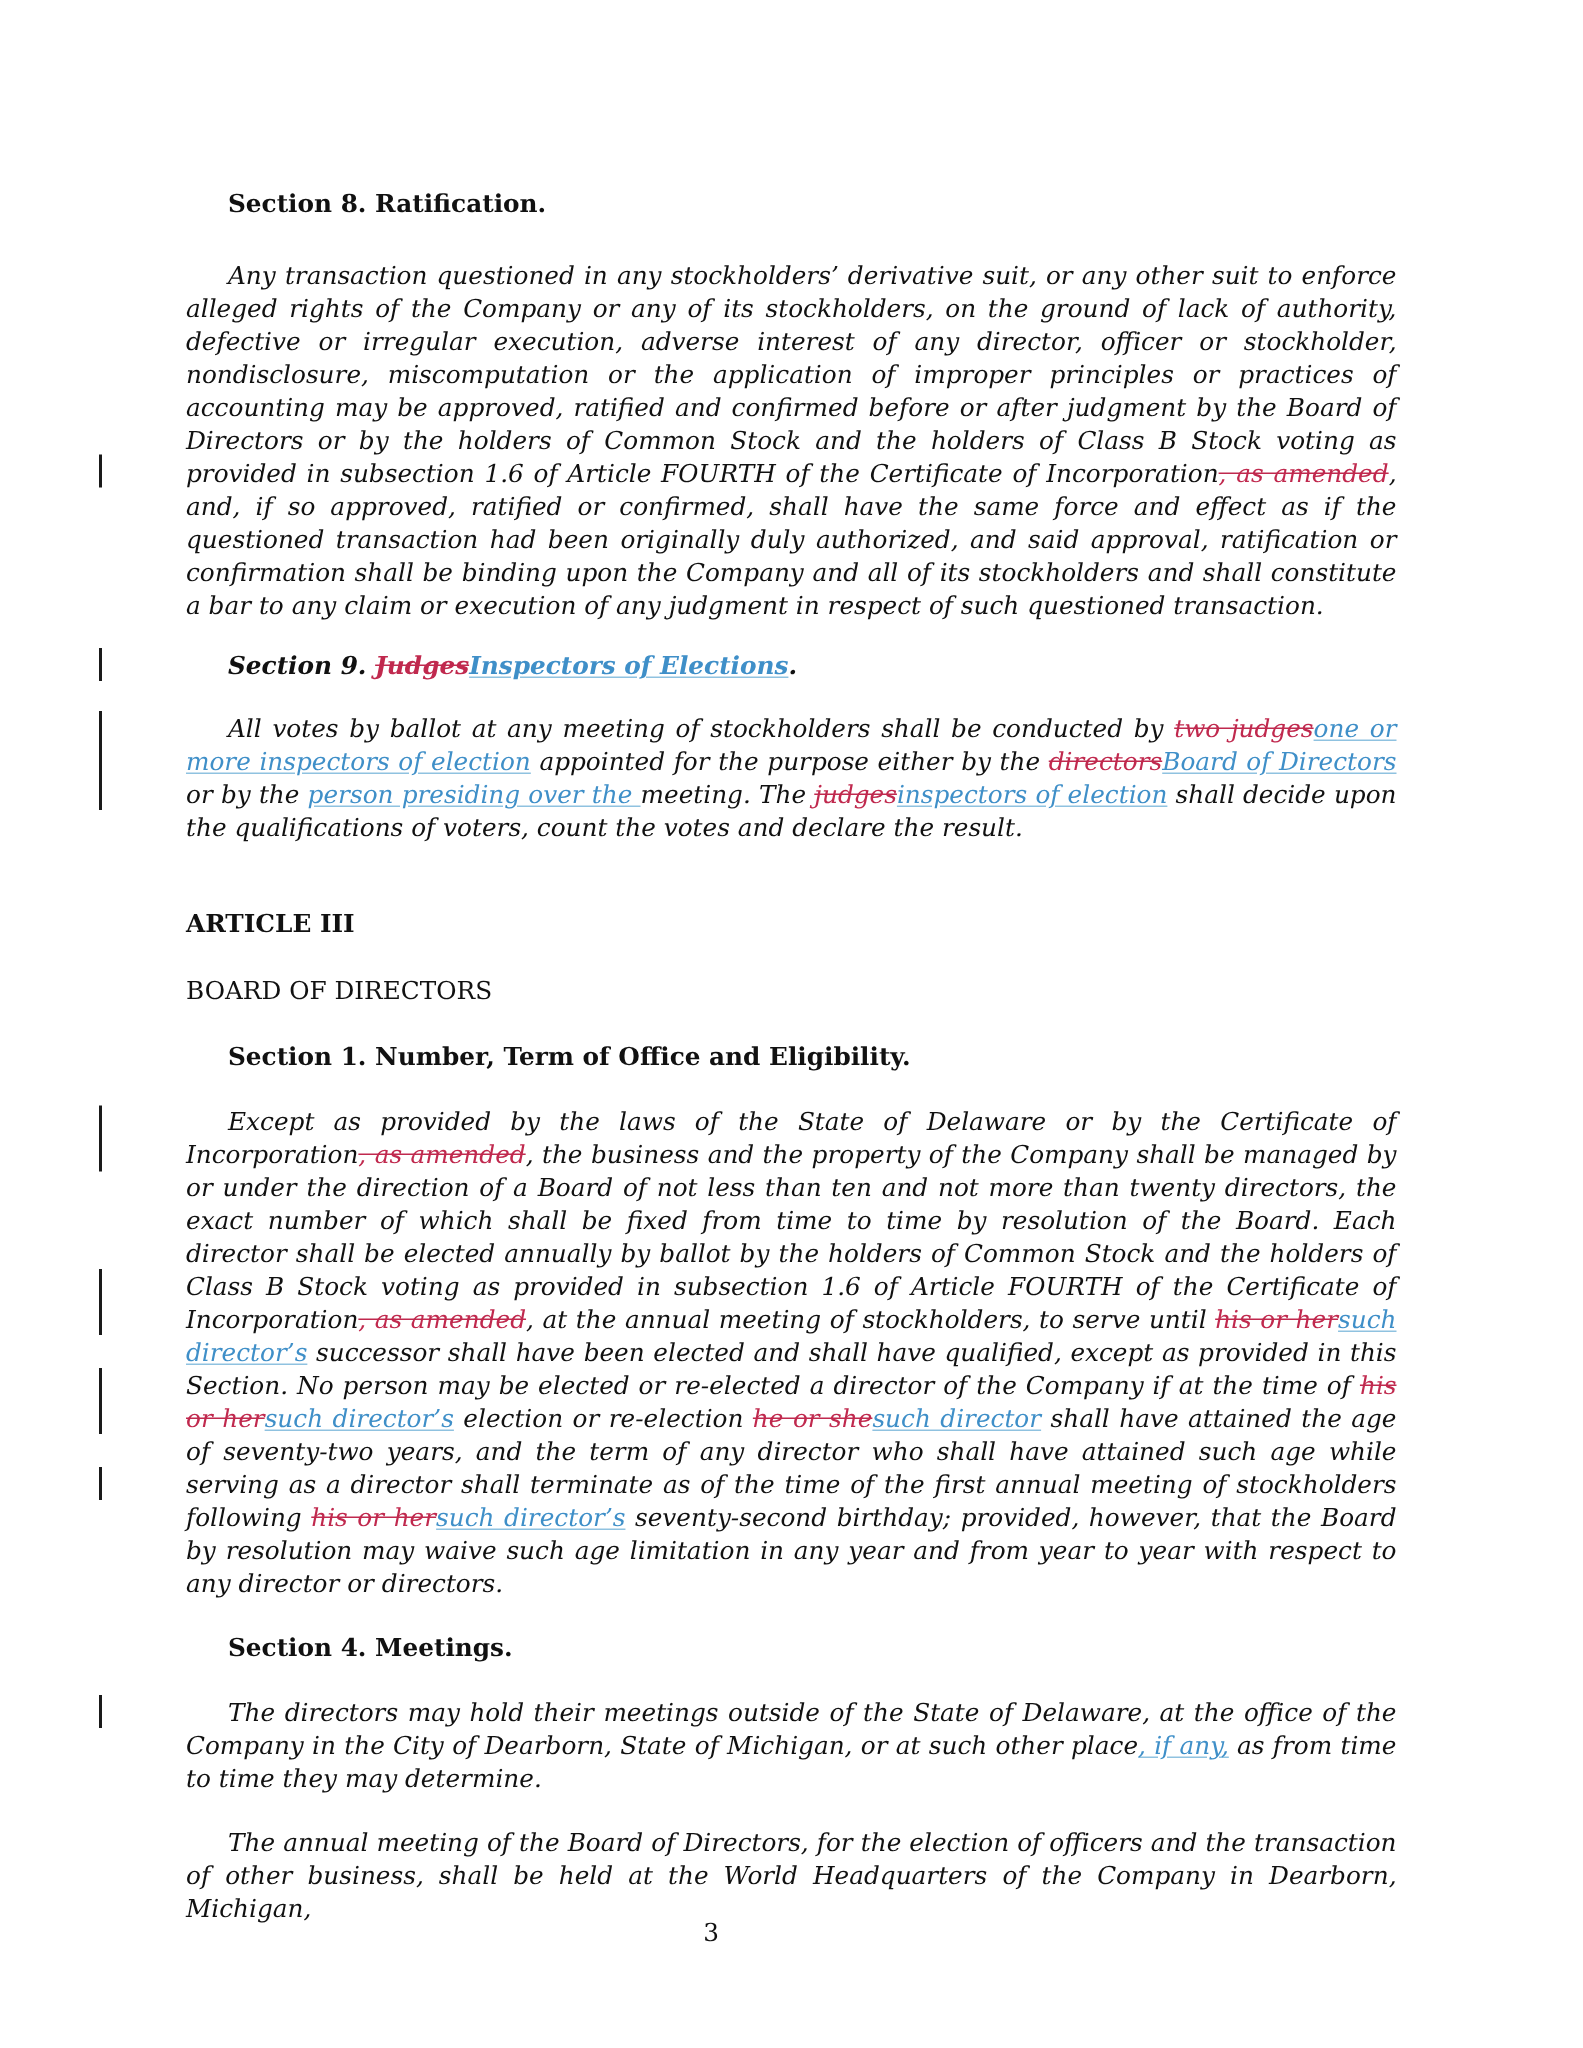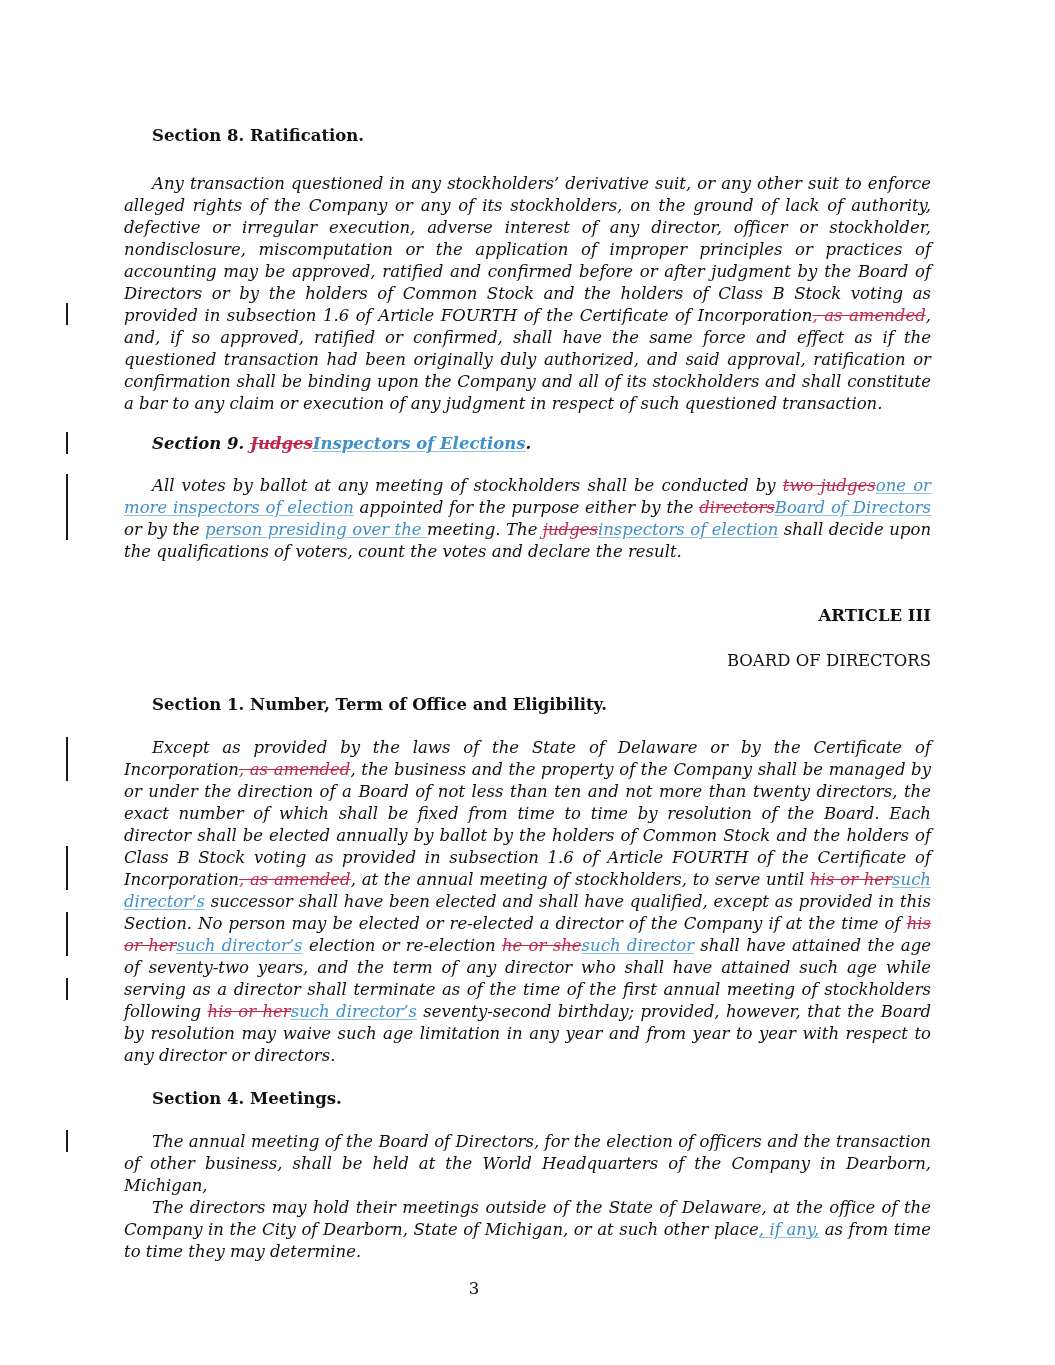--- a/index.html
+++ b/index.html
@@ -8,21 +8,21 @@
     width:948px;height:1365px;
     background:#ffffff;
     font-family:"DejaVu Serif","Liberation Serif",serif;
     color:var(--txt,#111111);
     overflow:hidden;
   }
   .content{position:absolute;left:124px;top:125px;width:807px;}
   .content p{margin:0;font-size:16.5px;line-height:22px;}
   .para{text-align:justify;text-indent:28px;font-style:italic;}
   .heading{font-weight:bold;text-indent:28px;}
-  .center{text-align:right;text-indent:0;}
+  .center{text-align:left;text-indent:0;}
   .bold{font-weight:bold;}
   .mb18{margin-bottom:18px !important;}
   .mb20{margin-bottom:20px !important;font-style:italic;}
   .mb21{margin-bottom:21px !important;}
   .mb22{margin-bottom:22px !important;}
   .mb23{margin-bottom:23px !important;}
   .mb26{margin-bottom:26px !important;}
   .mb42{margin-bottom:42px !important;}
   .run-plain{}
   .run-bold{font-weight:bold;}
@@ -75,18 +75,18 @@
   <div class="content">
     <p class="heading mb26"><span class="run run-bold">Section 8. Ratification.</span></p>
     <p class="para mb18"><span class="run run-plain">Any transaction questioned in any stockholders’ derivative suit, or any other suit to enforce alleged rights of the Company or any of its stockholders, on the ground of lack of authority, defective or irregular execution, adverse interest of any director, officer or stockholder, nondisclosure, miscomputation or the application of improper principles or practices of accounting may be approved, ratified and confirmed before or after judgment by the Board of Directors or by the holders of Common Stock and the holders of Class B Stock voting as provided in subsection 1.6 of Article FOURTH of the Certificate of Incorporation</span><span class="run run-del">, as amended</span><span class="run run-plain">, and, if so approved, ratified or confirmed, shall have the same force and effect as if the questioned transaction had been originally duly authorized, and said approval, ratification or confirmation shall be binding upon the Company and all of its stockholders and shall constitute a bar to any claim or execution of any judgment in respect of such questioned transaction.</span></p>
     <p class="heading mb20"><span class="run run-bold">Section 9. </span><span class="run run-del-bold">Judges</span><span class="run run-ins-bold">Inspectors of Elections</span><span class="run run-bold">.</span></p>
     <p class="para mb42"><span class="run run-plain">All votes by ballot at any meeting of stockholders shall be conducted by </span><span class="run run-del">two judges</span><span class="run run-ins">one or more inspectors of election</span><span class="run run-plain"> appointed for the purpose either by the </span><span class="run run-del">directors</span><span class="run run-ins">Board of Directors</span><span class="run run-plain"> or by the </span><span class="run run-ins">person presiding over the </span><span class="run run-plain">meeting.  The </span><span class="run run-del">judges</span><span class="run run-ins">inspectors of election</span><span class="run run-plain"> shall decide upon the qualifications of voters, count the votes and declare the result.</span></p>
     <p class="center bold mb23"><span class="run run-bold">ARTICLE III</span></p>
     <p class="center mb22"><span class="run run-plain">BOARD OF DIRECTORS</span></p>
     <p class="heading mb21"><span class="run run-bold">Section 1. Number, Term of Office and Eligibility.</span></p>
     <p class="para mb21"><span class="run run-plain">Except as provided by the laws of the State of Delaware or by the Certificate of Incorporation</span><span class="run run-del">, as amended</span><span class="run run-plain">, the business and the property of the Company shall be managed by or under the direction of a Board of not less than ten and not more than twenty directors, the exact number of which shall be fixed from time to time by resolution of the Board.  Each director shall be elected annually by ballot by the holders of Common Stock and the holders of Class B Stock voting as provided in subsection 1.6 of Article FOURTH of the Certificate of Incorporation</span><span class="run run-del">, as amended</span><span class="run run-plain">, at the annual meeting of stockholders, to serve until </span><span class="run run-del">his or her</span><span class="run run-ins">such director’s</span><span class="run run-plain"> successor shall have been elected and shall have qualified, except as provided in this Section.  No person may be elected or re-elected a director of the Company if at the time of </span><span class="run run-del">his or her</span><span class="run run-ins">such director’s</span><span class="run run-plain"> election or re-election </span><span class="run run-del">he or she</span><span class="run run-ins">such director</span><span class="run run-plain"> shall have attained the age of seventy-two years, and the term of any director who shall have attained such age while serving as a director shall terminate as of the time of the first annual meeting of stockholders following </span><span class="run run-del">his or her</span><span class="run run-ins">such director’s</span><span class="run run-plain"> seventy-second birthday; provided, however, that the Board by resolution may waive such age limitation in any year and from year to year with respect to any director or directors.</span></p>
     <p class="heading mb21"><span class="run run-bold">Section 4. Meetings.</span></p>
+    <p class="para mb21"><span class="run run-plain">The directors may hold their meetings outside of the State of Delaware, at the office of the Company in the City of Dearborn, State of Michigan, or at such other place</span><span class="run run-ins">, if any,</span><span class="run run-plain"> as from time to time they may determine.</span></p>
     <p class="para"><span class="run run-plain">The annual meeting of the Board of Directors, for the election of officers and the transaction of other business, shall be held at the World Headquarters of the Company in Dearborn, Michigan,</span></p>
-    <p class="para mb21"><span class="run run-plain">The directors may hold their meetings outside of the State of Delaware, at the office of the Company in the City of Dearborn, State of Michigan, or at such other place</span><span class="run run-ins">, if any,</span><span class="run run-plain"> as from time to time they may determine.</span></p>
   </div>
 
   <div class="pageno">3</div>
 </div>
 
 </body></html>

